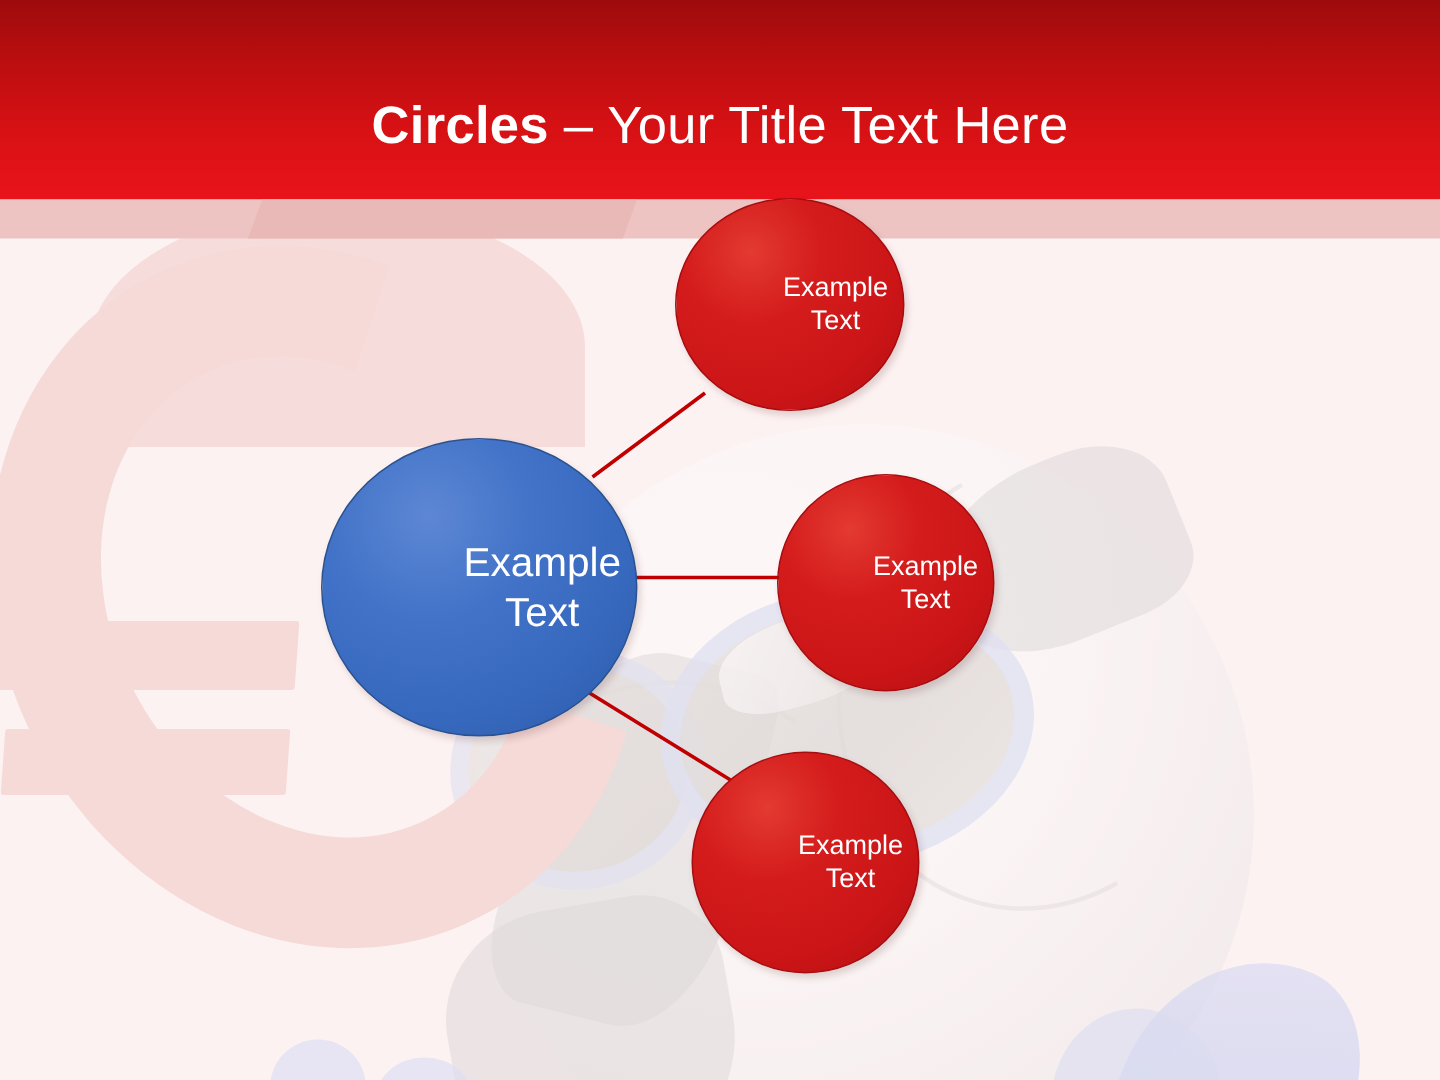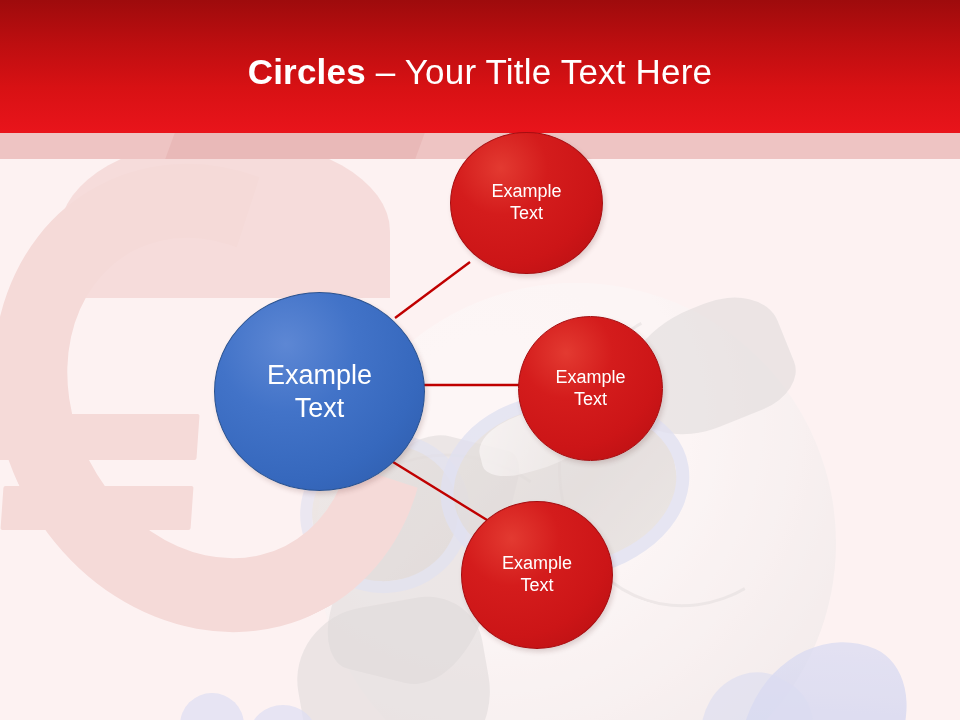--- a/index.html
+++ b/index.html
@@ -208,21 +208,21 @@
   .header {
     position: absolute;
     left: 0; top: 0;
     width: 960px;
     height: 133px;
     background: linear-gradient(to bottom, #9E0B0C 0%, #BE0E10 34%, #D81114 66%, #E9141B 100%);
   }
   .title {
     position: absolute;
     left: 0;
-    top: 52px;
+    top: 64px;
     width: 960px;
     text-align: center;
     color: #ffffff;
     font-size: 35px;
     letter-spacing: .2px;
     white-space: nowrap;
   }
   .title .strong { font-weight: bold; }
   .title .light  { font-weight: normal; }
 
@@ -251,21 +251,21 @@
     width: 960px;
     height: 720px;
   }
 
   
   .node {
     position: absolute;
     border-radius: 50%;
     display: flex;
     align-items: center;
-    justify-content: center;
+    justify-content: flex-end;
     text-align: center;
     color: #ffffff;
     line-height: 1.22;
     box-sizing: border-box;
   }
   .node-blue {
     left: 214px;
     top: 292px;
     width: 211px;
     height: 199px;

